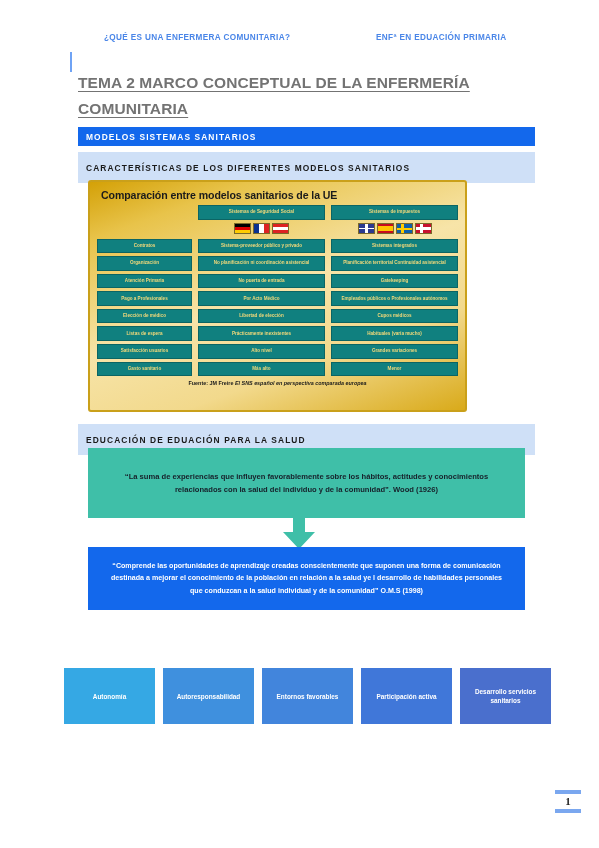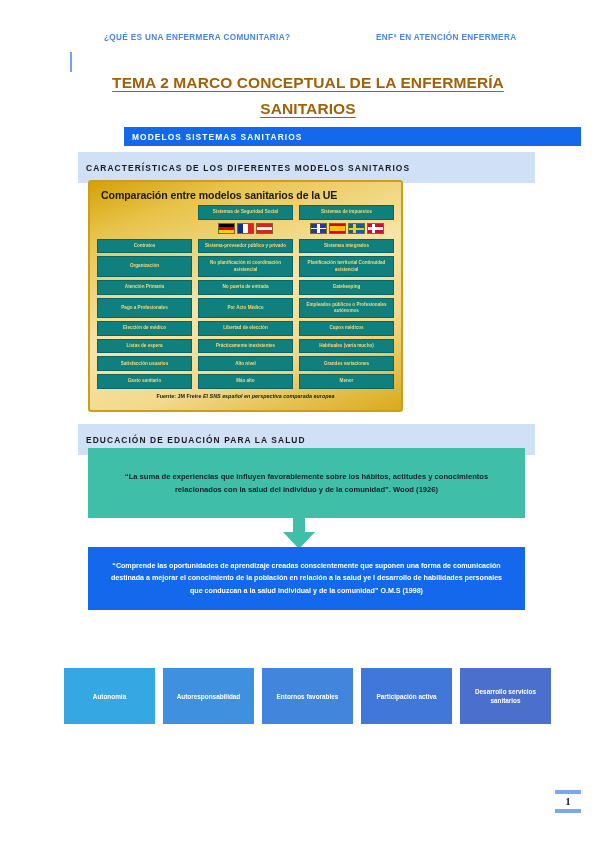--- a/index.html
+++ b/index.html
@@ -40,22 +40,22 @@
     left: 70px; top: 52px;
     width: 2px; height: 20px;
     background: #6fa3f5;
   }
 
   
   .doc-title {
     position: absolute;
     left: 78px; top: 70px;
     width: 460px;
-    text-align: center;
-    color: #a16207;
+    text-align: left;
+    color: #737373;
     font-size: 15.5px;
     font-weight: 700;
     line-height: 26px;
     letter-spacing: .1px;
   }
   .doc-title span {
     text-decoration: underline;
     text-underline-offset: 3px;
   }
 
@@ -77,30 +77,30 @@
     left: 78px;
     width: 457px; height: 31px;
     background: #cfe0f7;
     color: #1a1a1a;
     font-size: 8.4px;
     font-weight: 600;
     letter-spacing: 1.1px;
     display: flex; align-items: center;
     padding-left: 8px;
   }
-  #bar-modelos { top: 127px; margin-left: 46px; }
+  #bar-modelos { top: 127px; }
   #bar-caracteristicas { top: 152px; }
   #bar-definicion { top: 424px; }
   #bar-objetivos { top: 630px; }
 
   
   .figure {
     position: absolute;
     left: 88px; top: 180px;
-    width: 315px; height: 232px;
+    width: 379px; height: 232px;
     background: linear-gradient(160deg,#d4a107 0%, #e8c34a 16%, #f7e4a8 48%, #f2d98c 72%, #d9aa1a 100%);
     border: 2px solid #caa01a;
     border-radius: 3px;
     padding: 4px 5px 3px 5px;
     overflow: hidden;
   }
   .fig-title {
     color: #1b1b1b;
     font-size: 10.6px;
     font-weight: 700;
@@ -244,28 +244,28 @@
     font-family: "Liberation Serif", serif;
   }
 </style>
 </head>
 <body>
 
 <div class="page">
 
   <div class="run-head">
     <span class="left">¿QUÉ ES UNA ENFERMERA COMUNITARIA?</span>
-    <span class="right">ENFª EN ATENCIÓN ENFERMERA</span>
+    <span class="right">ENFª EN EDUACIÓN PRIMARIA</span>
   </div>
 
   <div class="cursor-bar"></div>
 
   <div class="doc-title">
     <span>TEMA 2 MARCO CONCEPTUAL DE LA ENFERMERÍA</span><br>
-    <span>SANITARIOS</span>
+    <span>COMUNITARIA</span>
   </div>
 
   <div class="bar-primary" id="bar-modelos">
     <span>MODELOS SISTEMAS SANITARIOS</span>
   </div>
   <div class="bar-secondary" id="bar-caracteristicas">
     <span>CARACTERÍSTICAS DE LOS DIFERENTES MODELOS SANITARIOS</span>
   </div>
 
   <div class="figure">

